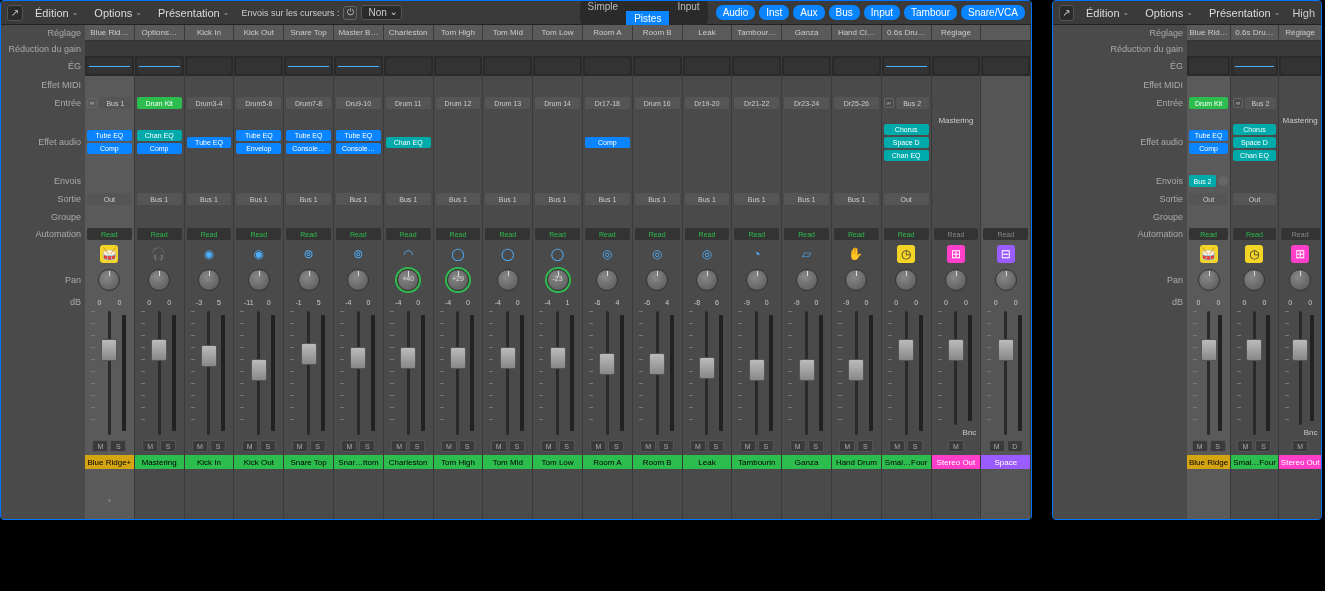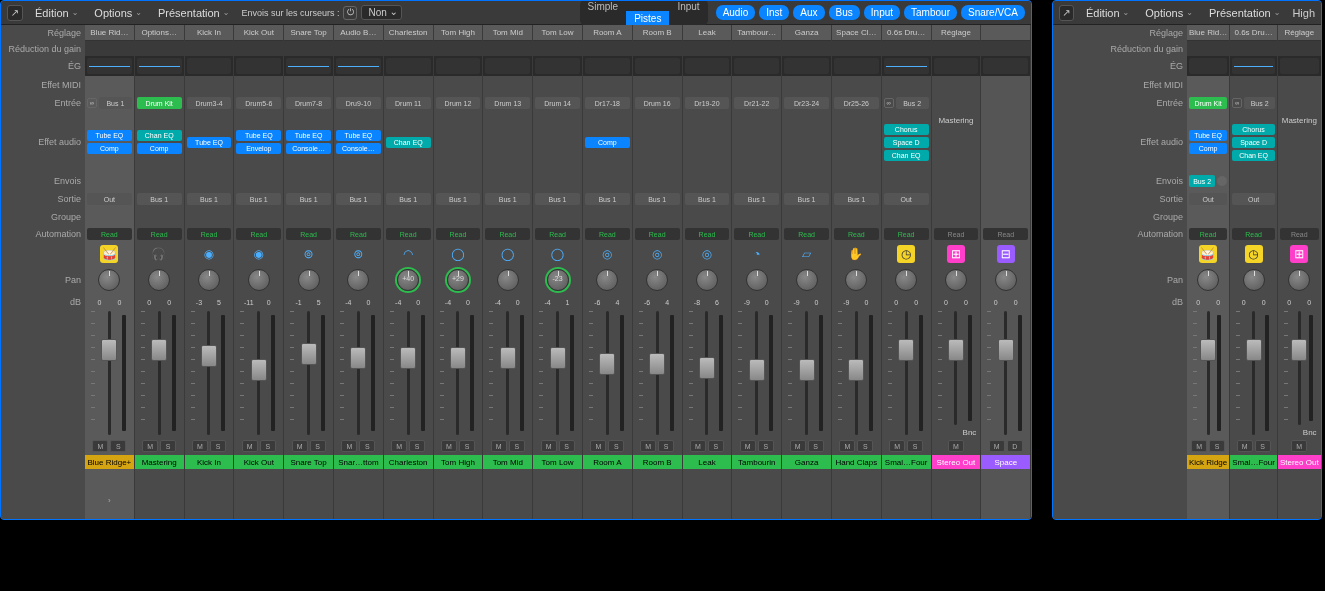--- a/index.html
+++ b/index.html
@@ -445,21 +445,21 @@
                 <div class="meter"></div>
               </div>
             </div>
             <div class="cell c-ms">
               <div class="msbtn">M</div>
               <div class="msbtn">S</div>
             </div>
             <div class="cell c-name n-green">Snare Top</div>
           </div>
           <div class="strip">
-            <div class="cell c-header">Audio B…</div>
+            <div class="cell c-header">Master B…</div>
             <div class="cell c-gain"></div>
             <div class="cell c-eg">
               <div class="eql on"></div>
             </div>
             <div class="cell c-midi"></div>
             <div class="cell c-entree">
               <span class="iobtn ">Dru9-10</span>
             </div>
             <div class="cell c-audio">
               <div class="fx blue">Tube EQ</div>
@@ -998,21 +998,21 @@
                 <div class="meter"></div>
               </div>
             </div>
             <div class="cell c-ms">
               <div class="msbtn">M</div>
               <div class="msbtn">S</div>
             </div>
             <div class="cell c-name n-green">Ganza</div>
           </div>
           <div class="strip">
-            <div class="cell c-header">Space Cl…</div>
+            <div class="cell c-header">Hand Cl…</div>
             <div class="cell c-gain"></div>
             <div class="cell c-eg">
               <div class="eql "></div>
             </div>
             <div class="cell c-midi"></div>
             <div class="cell c-entree">
               <span class="iobtn ">Dr25-26</span>
             </div>
             <div class="cell c-audio"></div>
             <div class="cell c-envois"></div>
@@ -1049,21 +1049,21 @@
                 </div>
                 <div class="track"></div>
                 <div class="handle" style="top:48px"></div>
                 <div class="meter"></div>
               </div>
             </div>
             <div class="cell c-ms">
               <div class="msbtn">M</div>
               <div class="msbtn">S</div>
             </div>
-            <div class="cell c-name n-green">Hand Claps</div>
+            <div class="cell c-name n-green">Hand Drum</div>
           </div>
           <div class="strip">
             <div class="cell c-header">0.6s Dru…</div>
             <div class="cell c-gain"></div>
             <div class="cell c-eg">
               <div class="eql on"></div>
             </div>
             <div class="cell c-midi"></div>
             <div class="cell c-entree">
               <span class="iolink">∞</span>
@@ -1309,21 +1309,21 @@
                 </div>
                 <div class="track"></div>
                 <div class="handle" style="top:28px"></div>
                 <div class="meter"></div>
               </div>
             </div>
             <div class="cell c-ms">
               <div class="msbtn">M</div>
               <div class="msbtn">S</div>
             </div>
-            <div class="cell c-name n-yellow">Kick Ridge</div>
+            <div class="cell c-name n-yellow">Blue Ridge</div>
           </div>
           <div class="strip">
             <div class="cell c-header">0.6s Dru…</div>
             <div class="cell c-gain"></div>
             <div class="cell c-eg">
               <div class="eql on"></div>
             </div>
             <div class="cell c-midi"></div>
             <div class="cell c-entree">
               <span class="iolink">∞</span>

